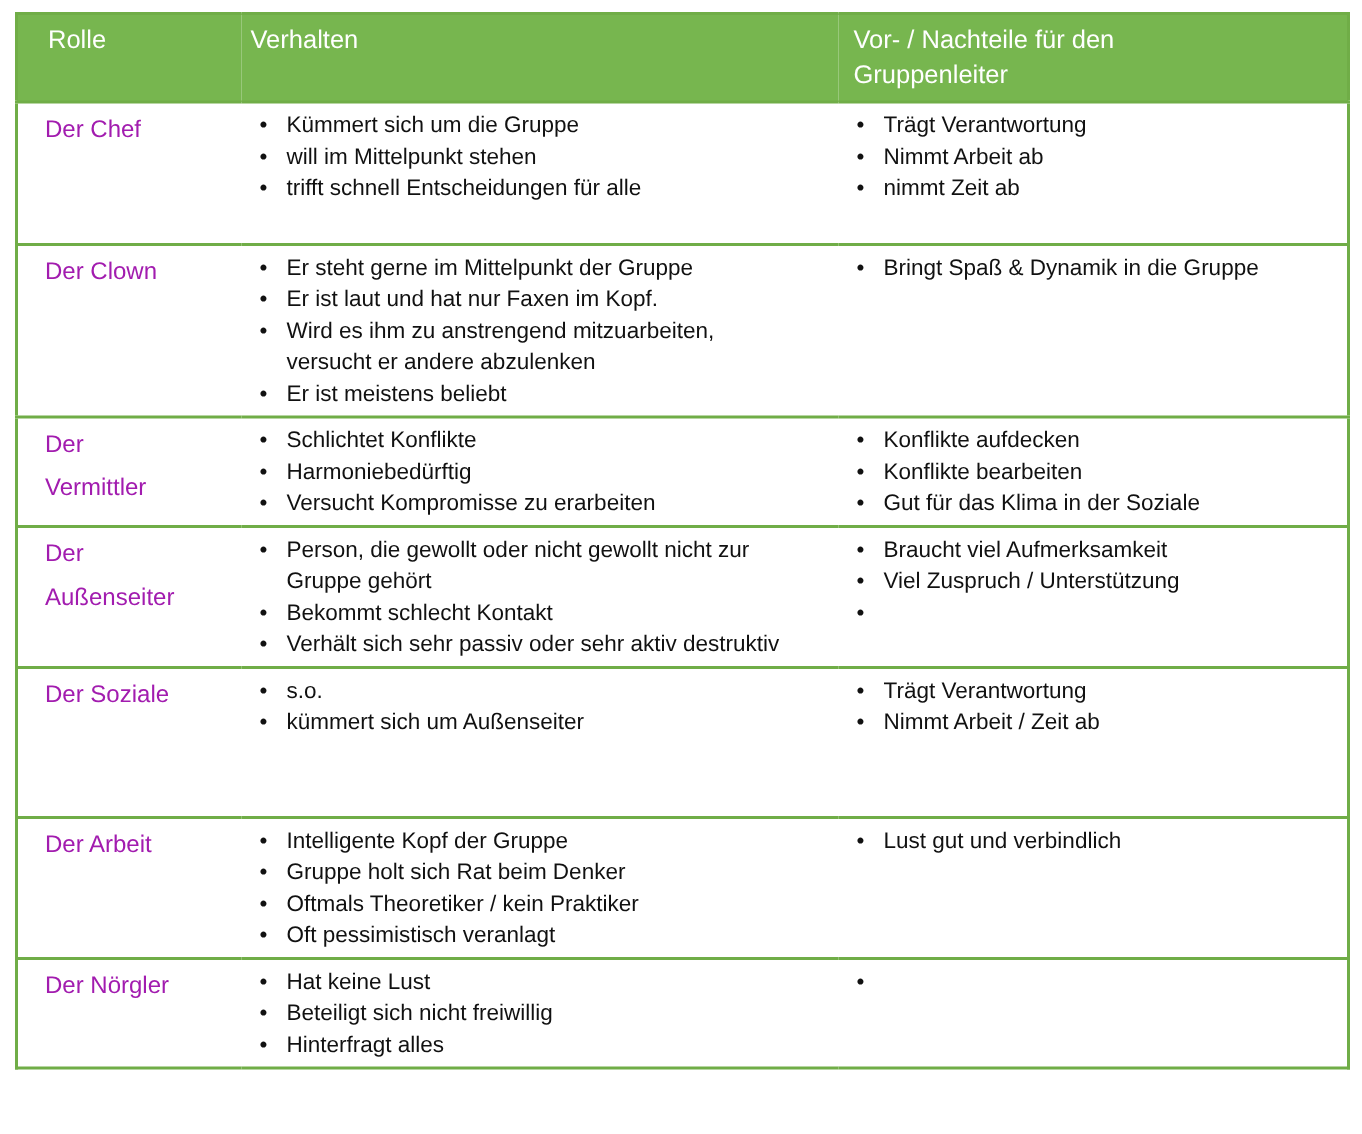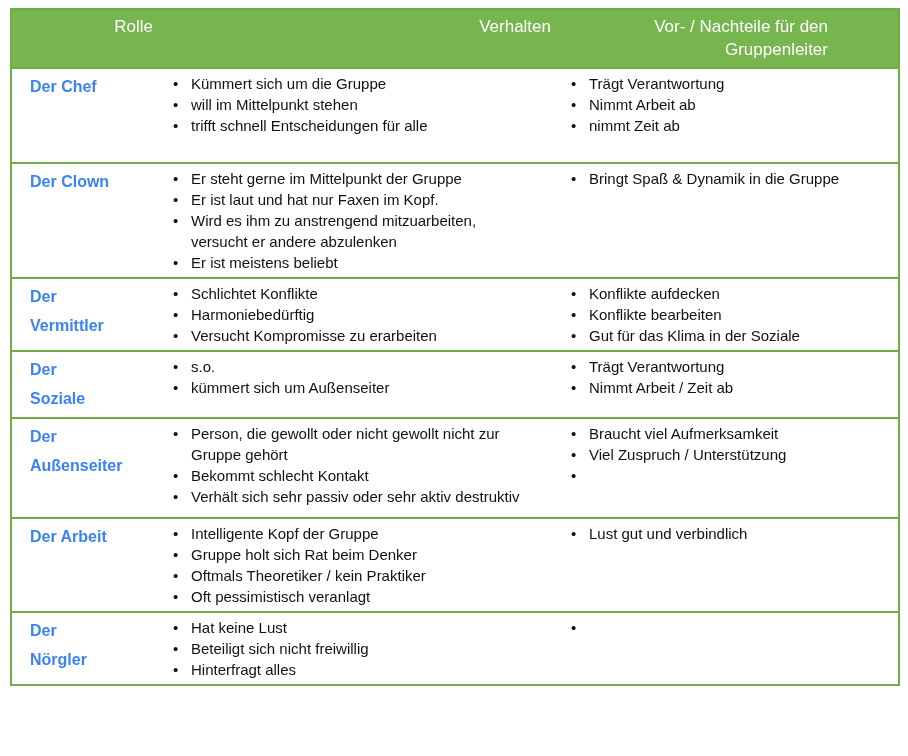--- a/index.html
+++ b/index.html
@@ -19,37 +19,37 @@
   col.c-role { width: 150px; }
   col.c-behavior { width: 398px; }
   col.c-pros { width: 340px; }
 
   thead th {
     background: var(--header-bg, #77B64F);
     color: var(--header-text, #ffffff);
     font-weight: 400;
     font-size: 17px;
     line-height: 23px;
-    text-align: right;
+    text-align: left;
     vertical-align: top;
     padding: 5px 8px 6px 8px;
     height: 38px;
   }
   th.h-role { padding-left: 20px; }
   th.h-behavior { padding-left: 6px; }
   th.h-pros { padding-left: 10px; padding-right: 70px; }
 
   tbody tr { border-top: 2px solid var(--border, #70AD47); }
 
   td { vertical-align: top; }
   td.role-cell {
-    font-weight: 700;
+    font-weight: 400;
     font-size: 16px;
     line-height: 29px;
-    color: #3b82f6;
+    color: #a21caf;
     padding: 3px 45px 4px 18px;
   }
   td.list-cell { padding: 4px 6px 4px 0; margin-top: 40px; }
   td.list-cell ul {
     list-style: none;
     margin: 0; padding: 0;
     font-size: 15px;
     line-height: 21px;
   }
   td.behavior-cell ul { padding-right: 30px; }
@@ -133,48 +133,48 @@
           </td>
           <td class="list-cell pros-cell">
             <ul>
               <li>Konflikte aufdecken</li>
               <li>Konflikte bearbeiten</li>
               <li>Gut für das Klima in der Soziale</li>
             </ul>
           </td>
         </tr>
         <tr>
-          <td class="role-cell">Der Soziale</td>
-          <td class="list-cell behavior-cell">
-            <ul>
-              <li>s.o.</li>
-              <li>kümmert sich um Außenseiter</li>
-            </ul>
-          </td>
-          <td class="list-cell pros-cell">
-            <ul>
-              <li>Trägt Verantwortung</li>
-              <li>Nimmt Arbeit / Zeit ab</li>
-            </ul>
-          </td>
-        </tr>
-        <tr>
           <td class="role-cell">Der Außenseiter</td>
           <td class="list-cell behavior-cell">
             <ul>
               <li>Person, die gewollt oder nicht gewollt nicht zur Gruppe gehört</li>
               <li>Bekommt schlecht Kontakt</li>
               <li>Verhält sich sehr passiv oder sehr aktiv destruktiv</li>
             </ul>
           </td>
           <td class="list-cell pros-cell">
             <ul>
               <li>Braucht viel Aufmerksamkeit</li>
               <li>Viel Zuspruch / Unterstützung</li>
               <li></li>
+            </ul>
+          </td>
+        </tr>
+        <tr>
+          <td class="role-cell">Der Soziale</td>
+          <td class="list-cell behavior-cell">
+            <ul>
+              <li>s.o.</li>
+              <li>kümmert sich um Außenseiter</li>
+            </ul>
+          </td>
+          <td class="list-cell pros-cell">
+            <ul>
+              <li>Trägt Verantwortung</li>
+              <li>Nimmt Arbeit / Zeit ab</li>
             </ul>
           </td>
         </tr>
         <tr>
           <td class="role-cell">Der Arbeit</td>
           <td class="list-cell behavior-cell">
             <ul>
               <li>Intelligente Kopf der Gruppe</li>
               <li>Gruppe holt sich Rat beim Denker</li>
               <li>Oftmals Theoretiker / kein Praktiker</li>

